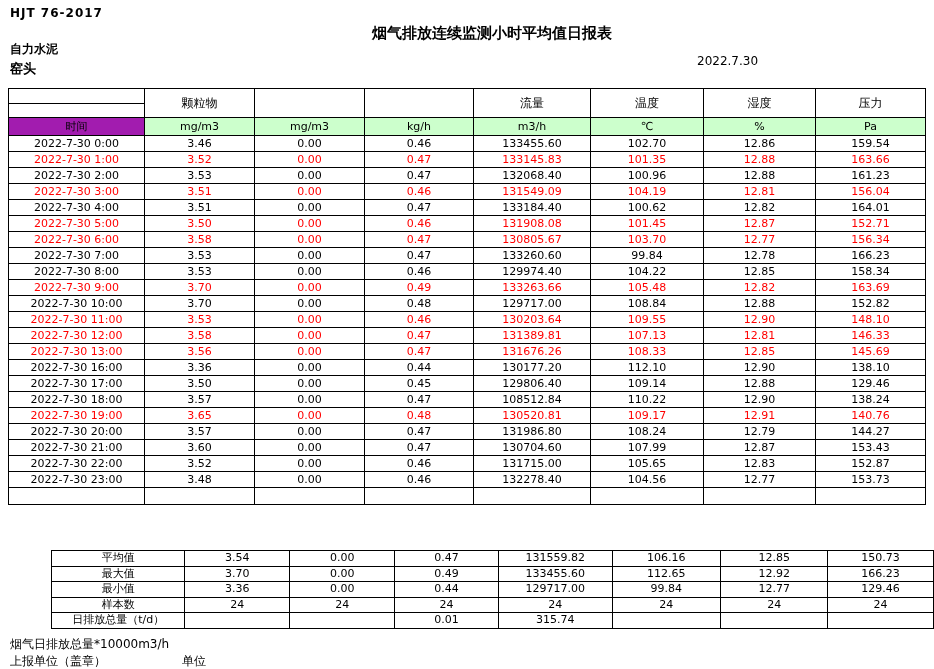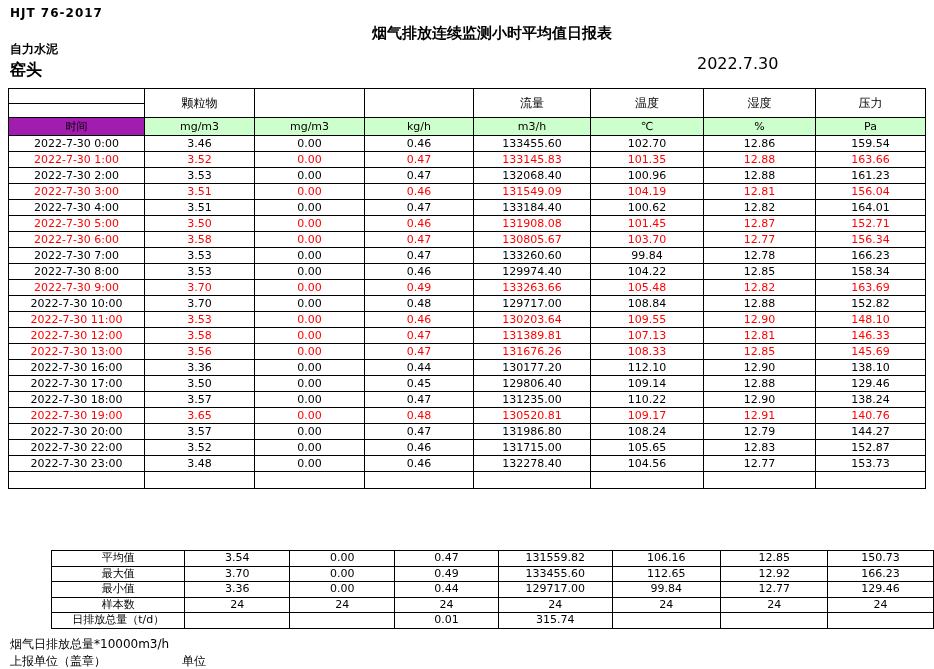--- a/index.html
+++ b/index.html
@@ -5,22 +5,22 @@
   html,body{margin:0;padding:0;}
   body{
     width:934px;height:669px;position:relative;background:#ffffff;
     font-family:"DejaVu Sans","Liberation Sans",sans-serif;color:#000;
     overflow:hidden;
   }
   .abs{position:absolute;}
   .std{left:10px;top:6px;font-size:12px;font-weight:bold;letter-spacing:1px;}
   .title{left:0;top:24px;width:920px;text-align:center;font-size:15px;font-weight:bold;padding-left:32px;}
   .company{left:10px;top:41px;font-size:12px;font-weight:bold;}
-  .station{left:10px;top:60px;font-size:16px;font-weight:bold;}
-  .date{left:697px;top:54px;font-size:16px;}
+  .station{left:10px;top:60px;font-size:13px;font-weight:bold;}
+  .date{left:697px;top:54px;font-size:12px;}
   table{border-collapse:collapse;table-layout:fixed;}
   th,td{
     border:1px solid #000;padding:0;margin:0;text-align:center;vertical-align:middle;
     font-size:11px;font-weight:normal;white-space:nowrap;overflow:hidden;
   }
   .main-table{left:8px;top:88px;}
   .summary-table{left:8px;top:550px;margin-left:43px;}
   tr.group-row th{height:28px;font-size:12px;}
   tr.unit-row th{height:17px;}
   .main-table td{height:15px;line-height:15px;}
@@ -236,21 +236,21 @@
         <td>129806.40</td>
         <td>109.14</td>
         <td>12.88</td>
         <td>129.46</td>
       </tr>
       <tr>
         <td>2022-7-30 18:00</td>
         <td>3.57</td>
         <td>0.00</td>
         <td>0.47</td>
-        <td>131235.00</td>
+        <td>108512.84</td>
         <td>110.22</td>
         <td>12.90</td>
         <td>138.24</td>
       </tr>
       <tr class="red">
         <td>2022-7-30 19:00</td>
         <td>3.65</td>
         <td>0.00</td>
         <td>0.48</td>
         <td>130520.81</td>
@@ -262,20 +262,30 @@
         <td>2022-7-30 20:00</td>
         <td>3.57</td>
         <td>0.00</td>
         <td>0.47</td>
         <td>131986.80</td>
         <td>108.24</td>
         <td>12.79</td>
         <td>144.27</td>
       </tr>
       <tr>
+        <td>2022-7-30 21:00</td>
+        <td>3.60</td>
+        <td>0.00</td>
+        <td>0.47</td>
+        <td>130704.60</td>
+        <td>107.99</td>
+        <td>12.87</td>
+        <td>153.43</td>
+      </tr>
+      <tr>
         <td>2022-7-30 22:00</td>
         <td>3.52</td>
         <td>0.00</td>
         <td>0.46</td>
         <td>131715.00</td>
         <td>105.65</td>
         <td>12.83</td>
         <td>152.87</td>
       </tr>
       <tr>

